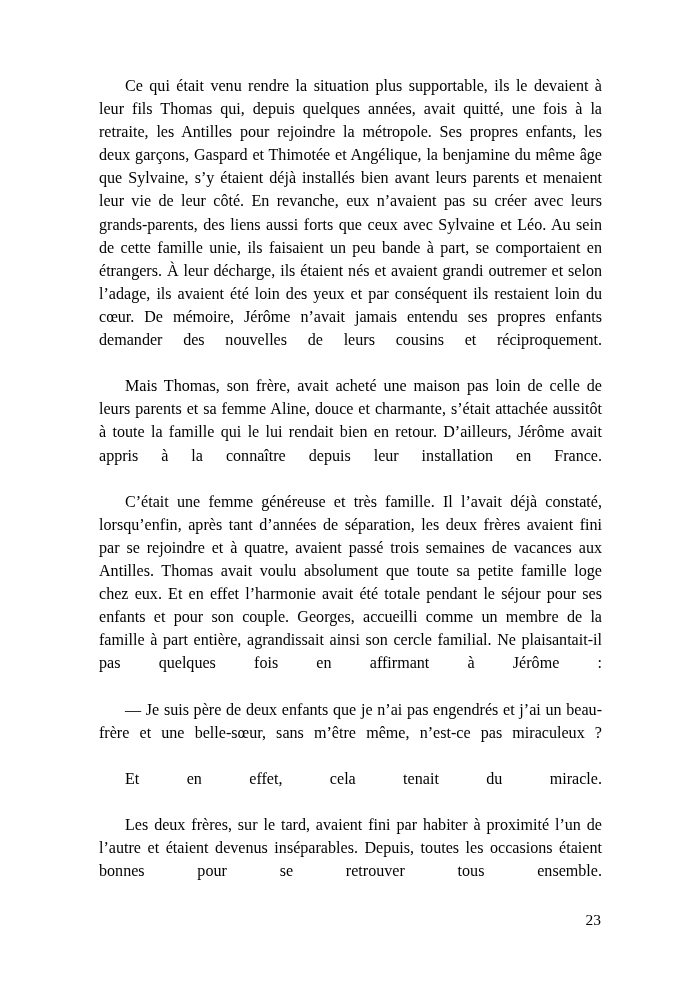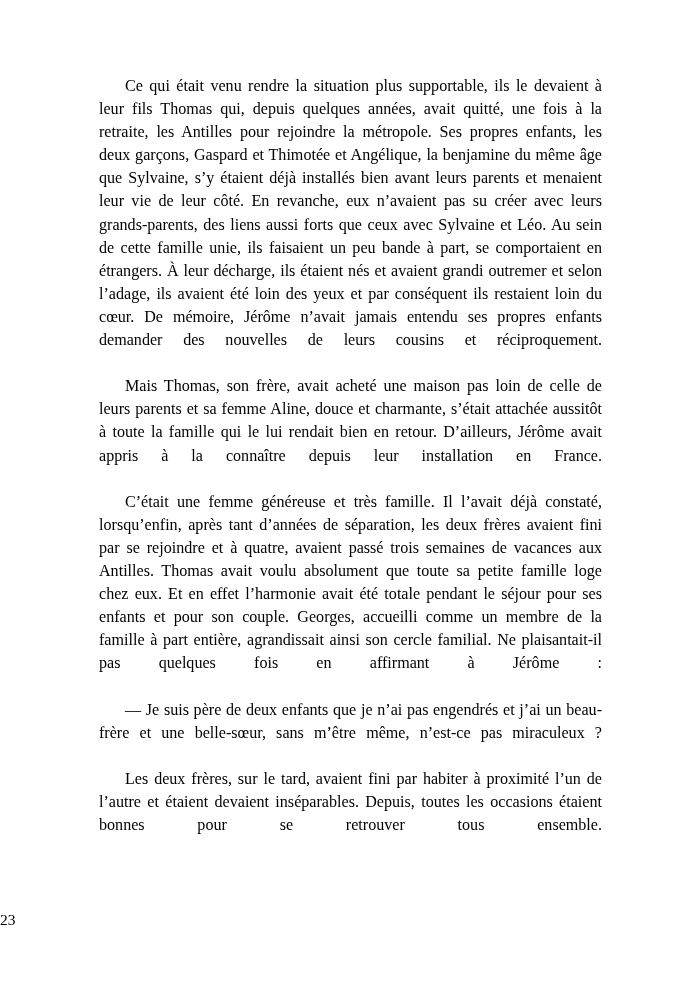--- a/index.html
+++ b/index.html
@@ -44,34 +44,36 @@
     width: 100%;
   }
   .para {
     text-align-last: left;
   }
   .folio {
     position: absolute;
     left: 0;
     top: 910px;
     width: 601px;
+    text-align: right;
     font-family: "Liberation Serif", "DejaVu Serif", serif;
     font-size: 15.5px;
     line-height: 20px;
     color: #000000;
   }
 </style>
 </head>
 <body>
 
 <div class="page">
 
   <div class="text-block">
     <p class="para">Ce qui était venu rendre la situation plus supportable, ils le devaient à leur fils Thomas qui, depuis quelques années, avait quitté, une fois à la retraite, les Antilles pour rejoindre la métropole. Ses propres enfants, les deux garçons, Gaspard et Thimotée et Angélique, la benjamine du même âge que Sylvaine, s’y étaient déjà installés bien avant leurs parents et menaient leur vie de leur côté. En revanche, eux n’avaient pas su créer avec leurs grands-parents, des liens aussi forts que ceux avec Sylvaine et Léo. Au sein de cette famille unie, ils faisaient un peu bande à part, se comportaient en étrangers. À leur décharge, ils étaient nés et avaient grandi outremer et selon l’adage, ils avaient été loin des yeux et par conséquent ils restaient loin du cœur. De mémoire, Jérôme n’avait jamais entendu ses propres enfants demander des nouvelles de leurs cousins et réciproquement.</p>
     <p class="para">Mais Thomas, son frère, avait acheté une maison pas loin de celle de leurs parents et sa femme Aline, douce et charmante, s’était attachée aussitôt à toute la famille qui le lui rendait bien en retour. D’ailleurs, Jérôme avait appris à la connaître depuis leur installation en France.</p>
     <p class="para">C’était une femme généreuse et très famille. Il l’avait déjà constaté, lorsqu’enfin, après tant d’années de séparation, les deux frères avaient fini par se rejoindre et à quatre, avaient passé trois semaines de vacances aux Antilles. Thomas avait voulu absolument que toute sa petite famille loge chez eux. Et en effet l’harmonie avait été totale pendant le séjour pour ses enfants et pour son couple. Georges, accueilli comme un membre de la famille à part entière, agrandissait ainsi son cercle familial. Ne plaisantait-il pas quelques fois en affirmant à Jérôme :</p>
     <p class="para">— Je suis père de deux enfants que je n’ai pas engendrés et j’ai un beau-frère et une belle-sœur, sans m’être même, n’est-ce pas miraculeux ?</p>
-    <p class="para">Les deux frères, sur le tard, avaient fini par habiter à proximité l’un de l’autre et étaient devaient inséparables. Depuis, toutes les occasions étaient bonnes pour se retrouver tous ensemble.</p>
+    <p class="para">Et en effet, cela tenait du miracle.</p>
+    <p class="para">Les deux frères, sur le tard, avaient fini par habiter à proximité l’un de l’autre et étaient devenus inséparables. Depuis, toutes les occasions étaient bonnes pour se retrouver tous ensemble.</p>
   </div>
 
   <div class="folio">23</div>
 
 </div>
 
 </body></html>

